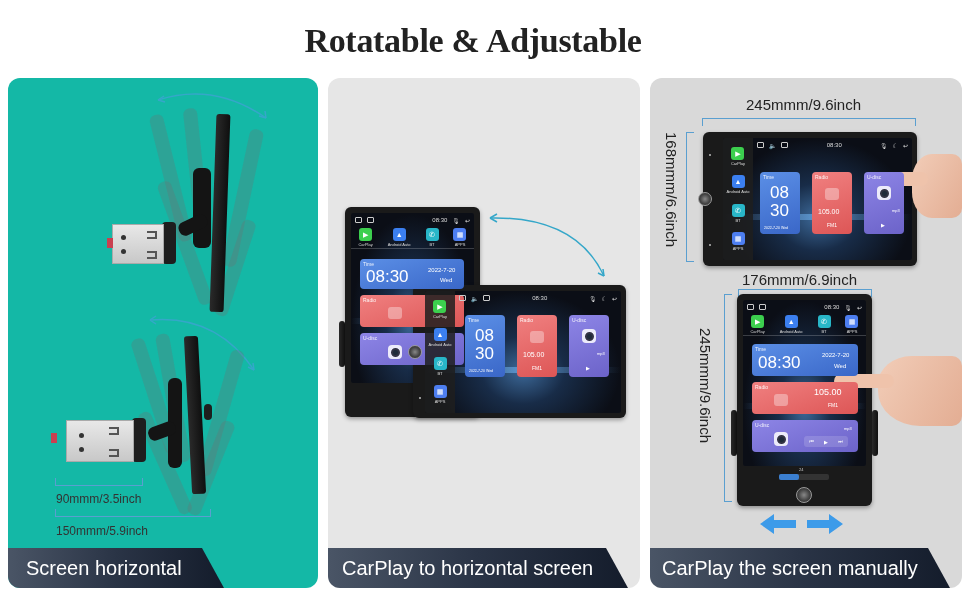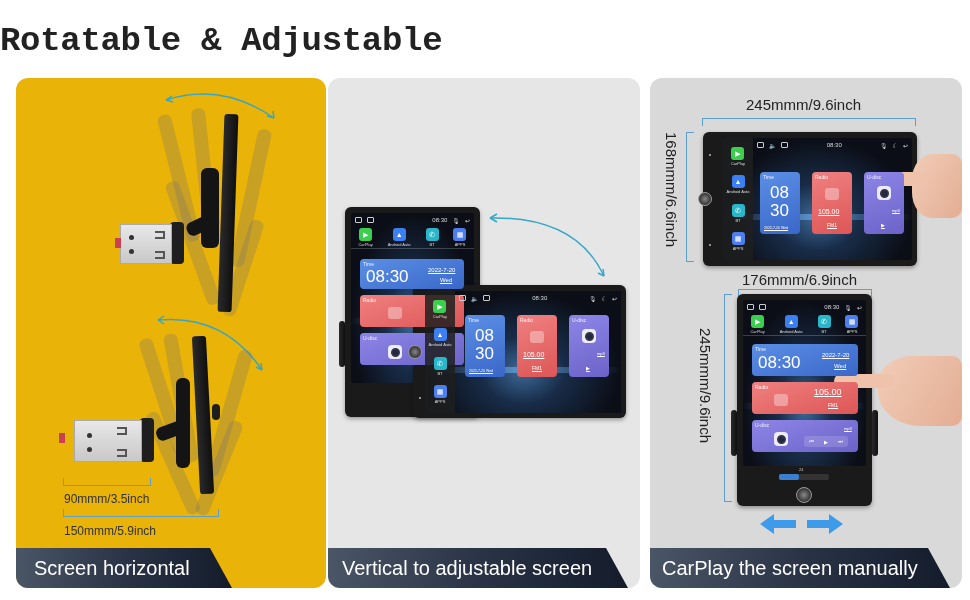--- a/index.html
+++ b/index.html
@@ -1,23 +1,23 @@
 <!DOCTYPE html>
 <html><head>
 <meta charset="utf-8">
 <style>
   * { box-sizing: border-box; margin: 0; padding: 0; }
   html, body { width: 970px; height: 600px; background: #ffffff; overflow: hidden; }
   body { position: relative; font-family: "Liberation Sans", sans-serif; color: #222; }
 
-  .title { position: absolute; left: 0; top: 22px; width: 946px; text-align: left;
-    font-family: Liberation Mono, monospace; font-weight: bold; font-size: 34px; color: #222; letter-spacing: -0.3px; }
+  .title { position: absolute; left: 0; top: 22px; width: 946px; text-align: center;
+    font-family: Liberation Serif, serif; font-weight: bold; font-size: 34px; color: #222; letter-spacing: -0.3px; }
 
   .card { position: absolute; top: 78px; height: 510px; border-radius: 12px; overflow: hidden; }
-  .card.c1 { left: 16px; width: 310px; background: #eab308; }
+  .card.c1 { left: 8px; width: 310px; background: #14b8a6; }
   .card.c2 { left: 328px; width: 312px; background: #e6e6e6; }
   .card.c3 { left: 650px; width: 312px; background: #d9d9d9; }
 
   .banner { position: absolute; left: 0; bottom: 0; height: 40px; display: flex; align-items: center;
     padding-left: 18px; color: #fff; font-size: 20px;
     background: linear-gradient(90deg, #4a5566 0%, #2a3446 50%, #141c2b 100%);
     clip-path: polygon(0 0, calc(100% - 22px) 0, 100% 100%, 0 100%); }
   .c1 .banner { width: 216px; }
   .c2 .banner { width: 300px; padding-left: 14px; }
   .c3 .banner { width: 300px; padding-left: 12px; }
@@ -60,21 +60,21 @@
     color: #fff; font-size: 7px; line-height: 1; }
   .app-lbl { font-size: 4px; color: #ddd; white-space: nowrap; }
   .appsrow { position: absolute; left: 0; right: 0; top: 14px; height: 22px; display: flex; justify-content: space-around;
     align-items: center; z-index: 2; border-bottom: 1px solid rgba(255,255,255,0.2); }
   .tile { position: absolute; border-radius: 4px; color: #fff; overflow: hidden; z-index: 2; }
   .tile.time { background: linear-gradient(160deg,#5b8fe6,#3a67c8); }
   .tile.radio { background: linear-gradient(160deg,#f08080,#dd5656); }
   .tile.udisc { background: linear-gradient(160deg,#8d85e6,#6c63c9); }
   .tile .tl { position: absolute; left: 3px; top: 2px; font-size: 5px; opacity: 0.9; }
   .tile .big { position: absolute; font-weight: normal; line-height: 1; }
-  .tile .small { position: absolute; font-size: 5px; text-decoration: underline; }
+  .tile .small { position: absolute; font-size: 5px; }
   .mini-ico { position: absolute; width: 14px; height: 12px; border-radius: 3px; background: rgba(255,255,255,0.35); }
   .disc { position: absolute; width: 14px; height: 14px; border-radius: 4px; background: rgba(255,255,255,0.85);
     display: flex; align-items: center; justify-content: center; }
   .disc i { width: 9px; height: 9px; border-radius: 50%; background: #1f2a3a; display: block; border: 2px solid #334; }
   .ctrls { position: absolute; display: flex; justify-content: space-around; align-items: center; font-size: 5px;
     background: rgba(255,255,255,0.15); border-radius: 3px; }
   .knob { position: absolute; border-radius: 50%; background: radial-gradient(circle,#888 0%,#444 55%,#222 100%);
     border: 1px solid #999; z-index: 3; }
   .side-dot { position: absolute; width: 2px; height: 2px; background: #bbb; border-radius: 50%; }
 
@@ -256,21 +256,21 @@
         <span class="disc" style="left:13px;top:14px">
             <i></i>
           </span>
         <span class="small" style="left:28px;top:36px;font-size:4px">mp3</span>
         <span class="small" style="left:17px;top:50px">▶</span>
       </div>
     </div>
   </div>
 
   <div class="banner">
-    <span>Vertical to adjustable screen</span>
+    <span>CarPlay to horizontal screen</span>
   </div>
 </div>
 
 <div class="card c3">
 
   <div class="dim-label big" style="left:96px;top:18px">245mmm/9.6inch</div>
   <div class="dim-h top" style="left:52px;top:40px;width:214px"></div>
   <div class="dim-v" style="left:36px;top:54px;height:130px"></div>
   <div class="dim-label big vert" style="left:30px;top:54px">168mmm/6.6inch</div>
 

